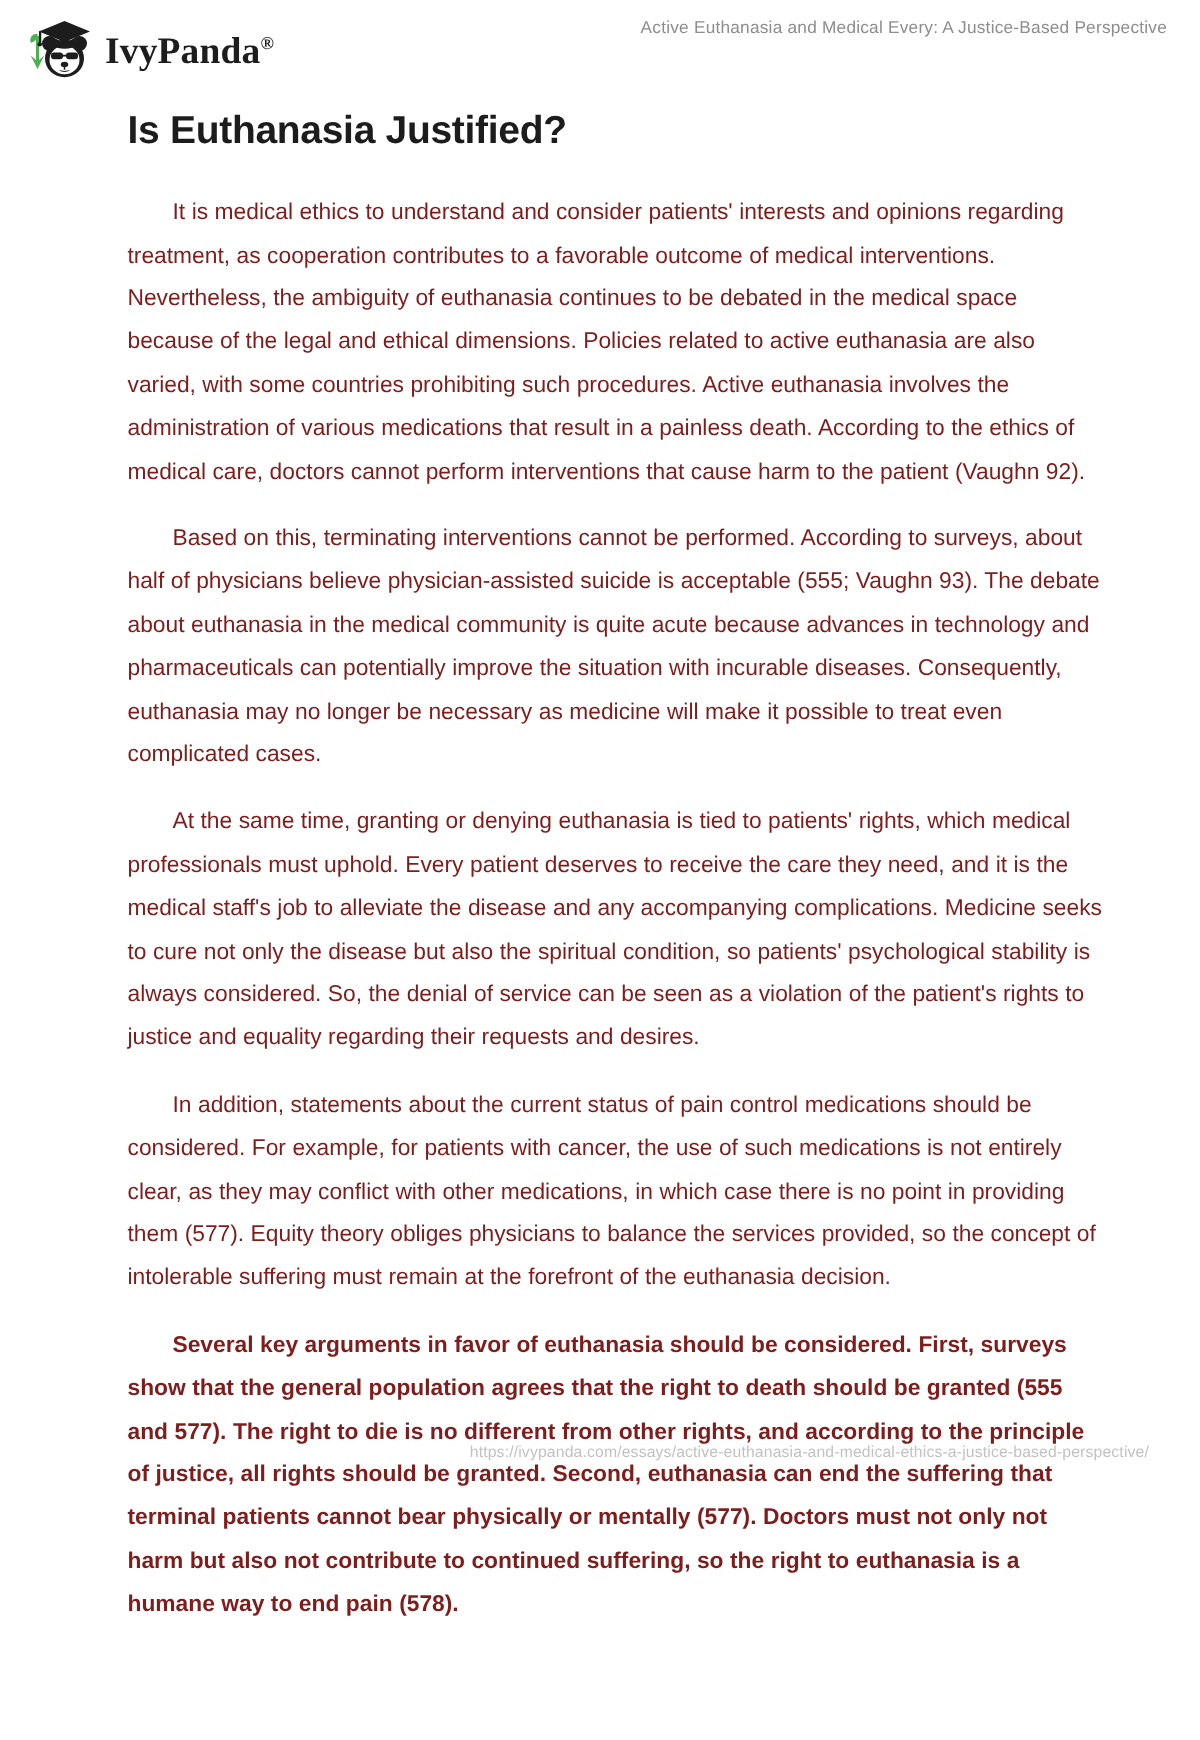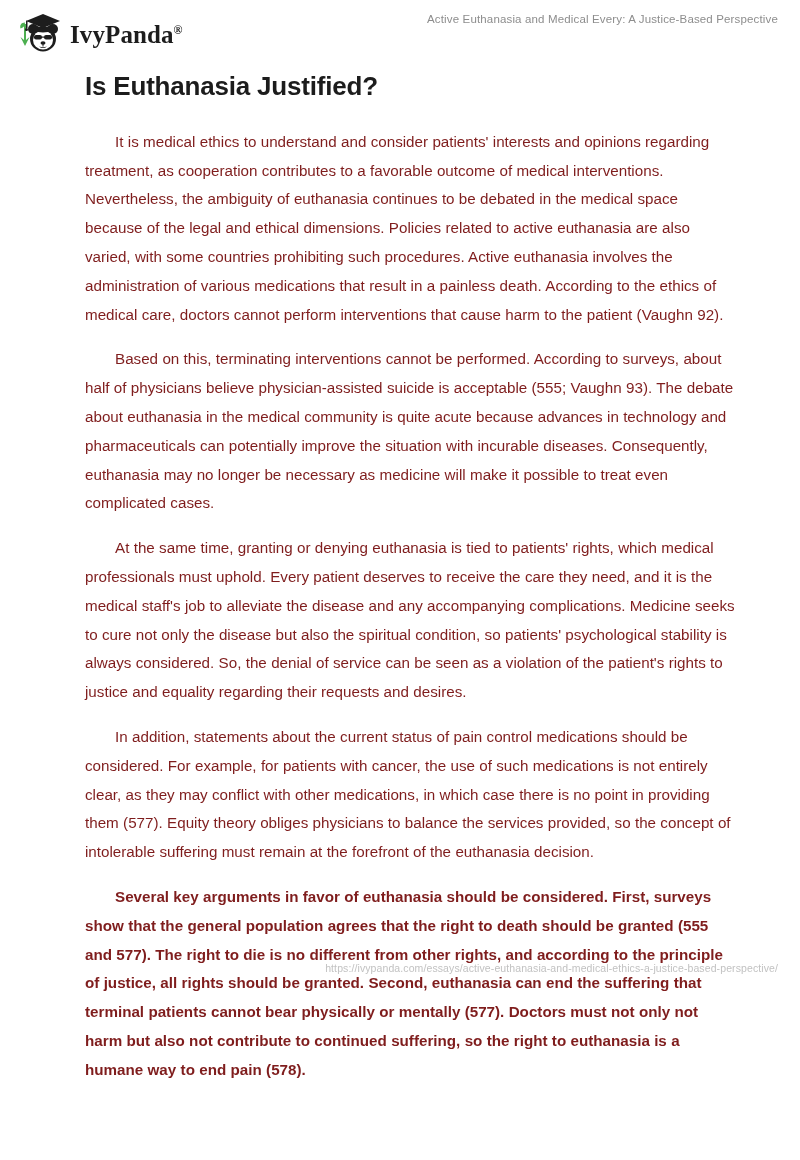--- a/index.html
+++ b/index.html
@@ -108,21 +108,21 @@
 
   .doc-paragraph:last-child {
     margin-bottom: 0;
     font-weight: bold;
   }
 
   
   .page-footer {
     position: absolute;
     left: 0;
-    right: 22px;
+    right: 34px;
     bottom: 12px;
     text-align: right;
   }
 
   .footer-url {
     font-size: 10.5px;
     color: #c2c2c2;
     letter-spacing: 0.1px;
     text-decoration: none;
     white-space: nowrap;

